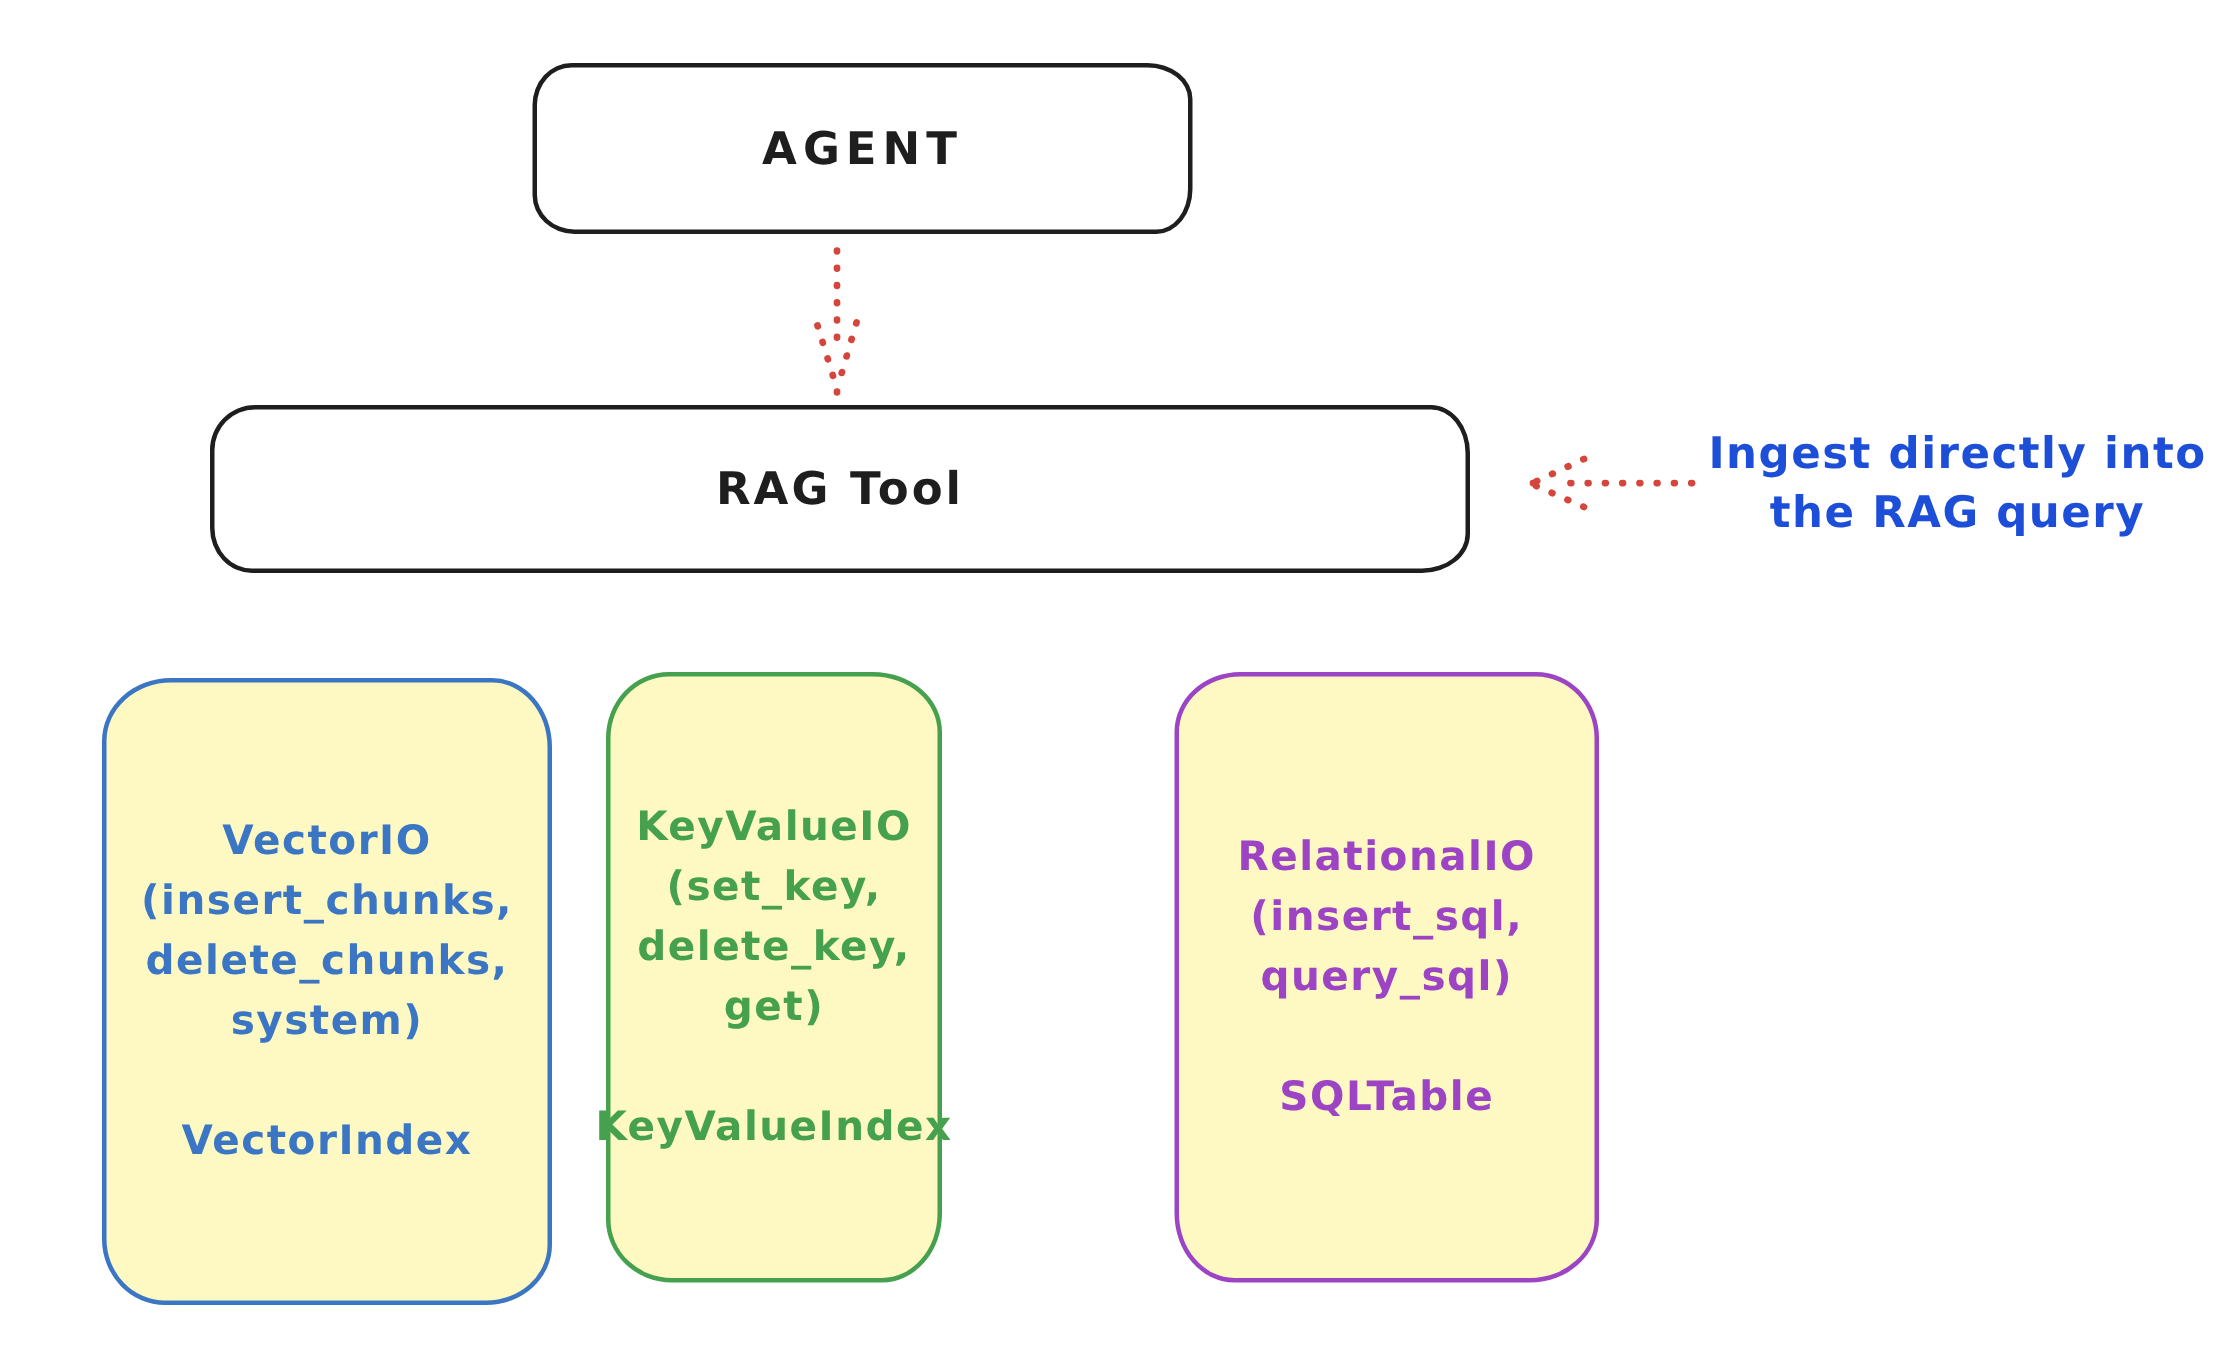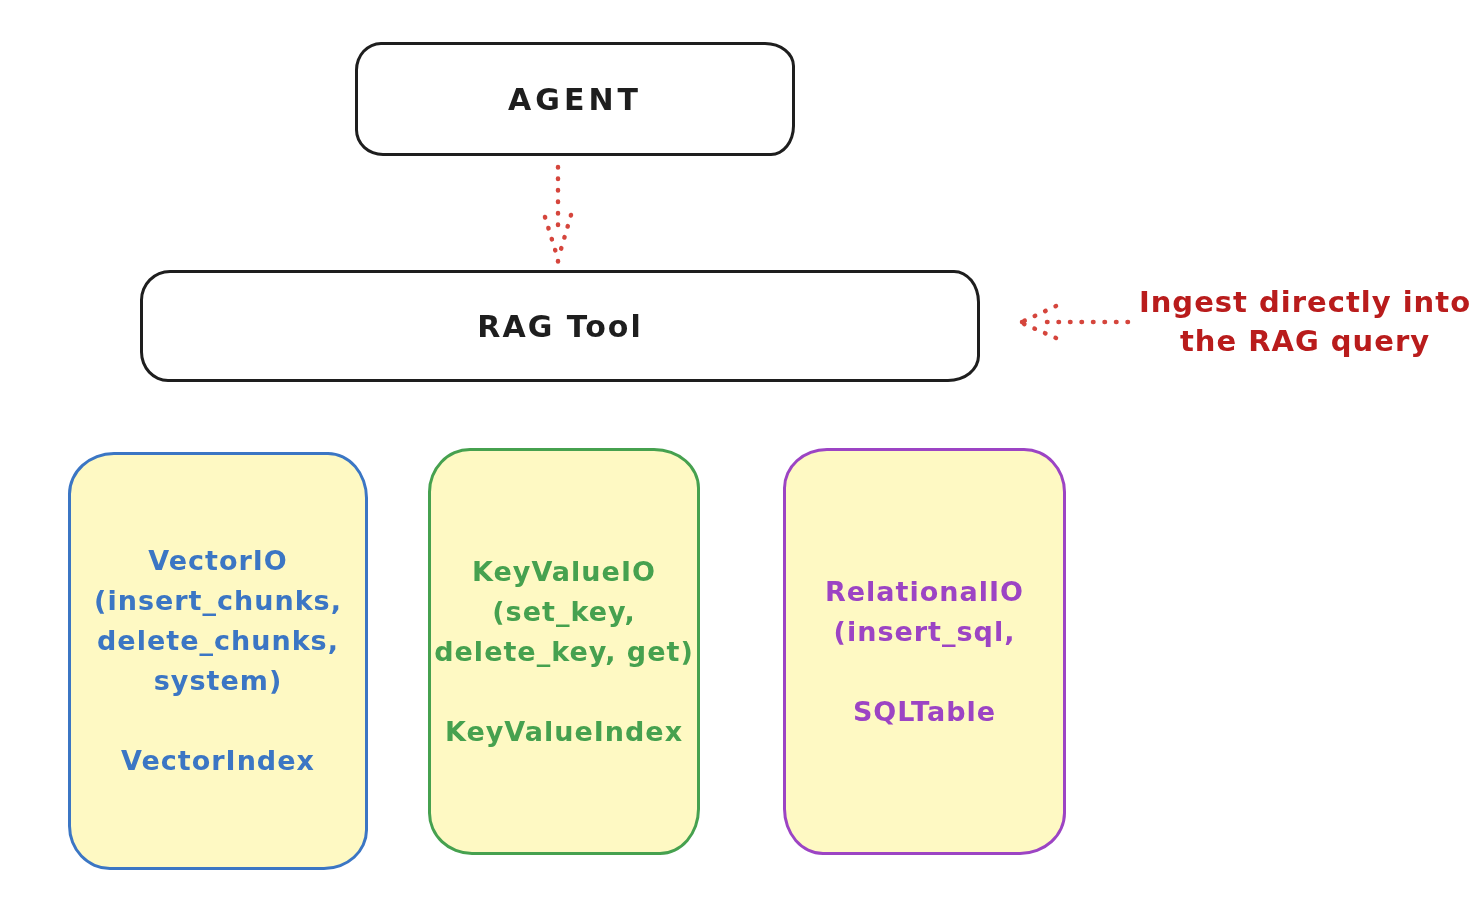--- a/index.html
+++ b/index.html
@@ -43,21 +43,21 @@
   .rag-box {
     left: 140px; top: 270px;
     width: 840px; height: 112px;
     border-radius: 30px 26px 32px 28px / 30px 32px 26px 30px;
   }
   .annotation {
     position: absolute;
     left: 1130px; top: 283px;
     width: 350px;
     text-align: center;
-    color: #b91c1c;
+    color: #1d4ed8;
     font-size: 29px;
     line-height: 39px;
     font-weight: 600;
     letter-spacing: 1px;
   }
   .io-box {
     position: absolute;
     box-sizing: border-box;
     border: 3.5px solid;
     background: #fef9c3;
@@ -72,22 +72,22 @@
     letter-spacing: 1px;
   }
   .io-box .io-index { margin-top: 40px; }
   .io-vector {
     left: 68px; top: 452px;
     width: 300px; height: 418px;
     border-color: #3b76c4; color: #3b76c4;
     border-radius: 46px 40px 44px 42px / 42px 46px 40px 44px;
   }
   .io-keyvalue {
-    left: 428px; top: 448px;
-    width: 272px; height: 407px;
+    left: 404px; top: 448px;
+    width: 224px; height: 407px;
     border-color: #46a14f; color: #46a14f;
     border-radius: 42px 46px 40px 44px / 44px 40px 46px 42px;
   }
   .io-relational {
     left: 783px; top: 448px;
     width: 283px; height: 407px;
     border-color: #9c44c4; color: #9c44c4;
     border-radius: 44px 42px 46px 40px / 40px 44px 42px 46px;
     justify-content: center;
   }
@@ -141,17 +141,18 @@
       <div>(set_key,</div>
       <div>delete_key, get)</div>
     </div>
     <div class="io-index">KeyValueIndex</div>
   </div>
 
   <div class="io-box io-relational">
     <div class="io-lines">
       <div>RelationalIO</div>
       <div>(insert_sql,</div>
+      <div>query_sql)</div>
     </div>
     <div class="io-index">SQLTable</div>
   </div>
 
 </div>
 
 </body></html>

